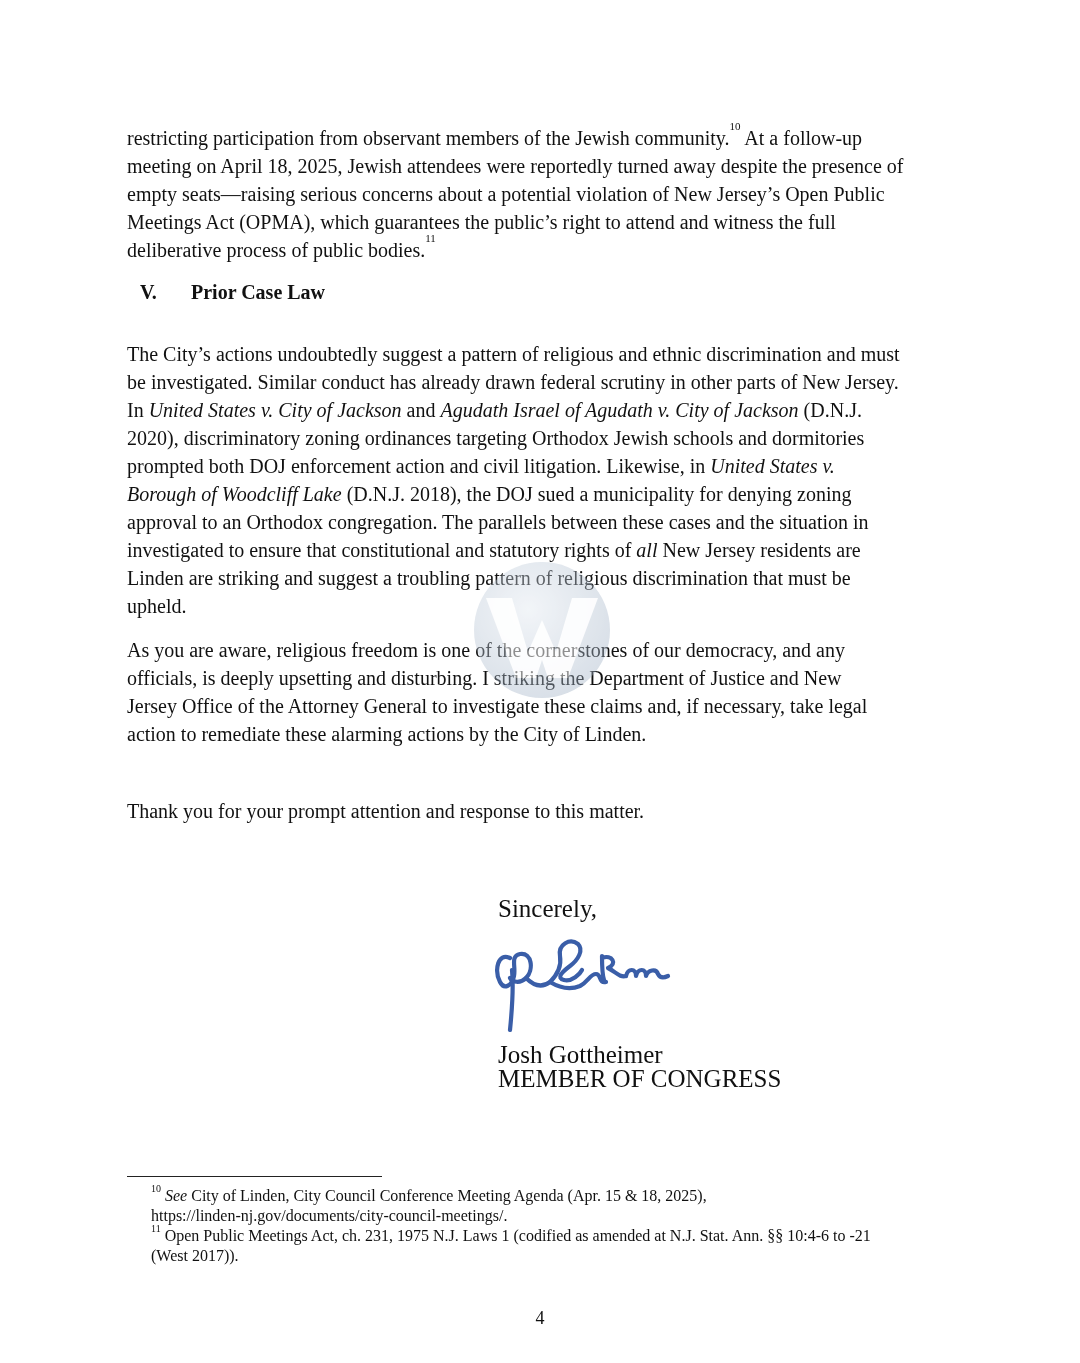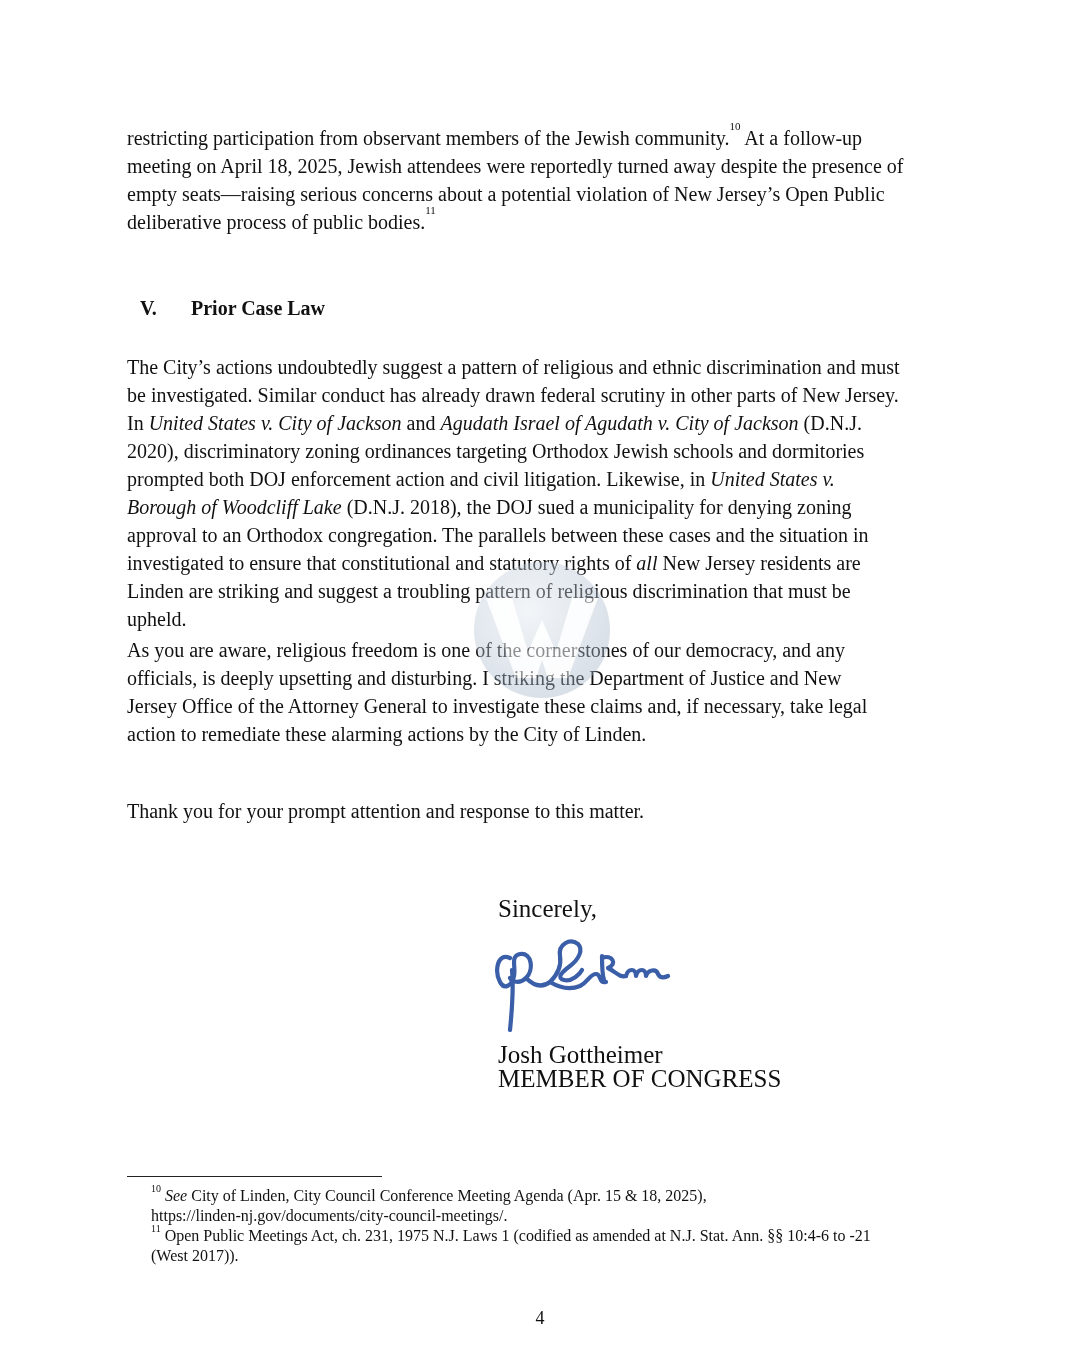--- a/index.html
+++ b/index.html
@@ -5,49 +5,50 @@
     html, body { margin: 0; padding: 0; background: #ffffff; }
     body {
       width: 1080px; height: 1363px; position: relative; overflow: hidden;
       font-family: "Liberation Serif", "DejaVu Serif", serif;
       color: #111111;
     }
     .page { position: absolute; left: 0; top: 0; width: 1080px; height: 1363px; background: #fff; }
     .para { position: absolute; left: 127px; width: 840px; font-size: 20px; line-height: 28px; white-space: nowrap; }
     .line { display: block; height: 28px; }
     .fn-ref { font-size: 11px; vertical-align: top; position: relative; top: -3px; line-height: 1; }
-    .heading { position: absolute; left: 140px; top: 294px; font-size: 20px; line-height: 28px; font-weight: bold; white-space: nowrap; }
+    .heading { position: absolute; left: 140px; top: 278px; font-size: 20px; line-height: 28px; font-weight: bold; white-space: nowrap; }
     .heading .num { display: inline-block; width: 51px; }
     .sig-block { position: absolute; left: 498px; font-size: 25px; line-height: 24px; white-space: nowrap; }
     .signature { position: absolute; left: 490px; top: 930px; width: 185px; height: 105px; }
     .fn-rule { position: absolute; left: 127px; top: 1176px; width: 255px; height: 1px; background: #222; }
     .footnotes { position: absolute; left: 127px; top: 1186px; width: 820px; font-size: 16px; line-height: 20px; white-space: nowrap; }
     .footnotes .line { height: 20px; margin-left: 24px; }
     .fn-num { font-size: 10px; vertical-align: top; position: relative; top: -2px; line-height: 1; }
     .page-number { position: absolute; left: 0; width: 1080px; top: 1306px; text-align: center; font-size: 18px; line-height: 24px; }
     .watermark { position: absolute; left: 472px; top: 560px; width: 140px; height: 140px; opacity: 0.55; pointer-events: none; }
     i { font-style: italic; }
   </style>
 </head>
 <body>
 
 <div class="page">
 
   <div class="para" style="top:124px;">
       <span class="line">restricting participation from observant members of the Jewish community.<sup class="fn-ref">10</sup> At a follow-up</span>
       <span class="line">meeting on April 18, 2025, Jewish attendees were reportedly turned away despite the presence of</span>
       <span class="line">empty seats—raising serious concerns about a potential violation of New Jersey’s Open Public</span>
+      <span class="line">Meetings Act (OPMA), which guarantees the public’s right to attend and witness the full</span>
       <span class="line">deliberative process of public bodies.<sup class="fn-ref">11</sup></span>
     </div>
 
   <div class="heading">
     <span class="num">V.</span><span>Prior Case Law</span>
   </div>
 
-  <div class="para" style="top:353px;">
+  <div class="para" style="top:340px;">
       <span class="line">The City’s actions undoubtedly suggest a pattern of religious and ethnic discrimination and must</span>
       <span class="line">be investigated. Similar conduct has already drawn federal scrutiny in other parts of New Jersey.</span>
       <span class="line">In <i>United States v. City of Jackson</i> and <i>Agudath Israel of Agudath v. City of Jackson</i> (D.N.J.</span>
       <span class="line">2020), discriminatory zoning ordinances targeting Orthodox Jewish schools and dormitories</span>
       <span class="line">prompted both DOJ enforcement action and civil litigation. Likewise, in <i>United States v.</i></span>
       <span class="line"><i>Borough of Woodcliff Lake</i> (D.N.J. 2018), the DOJ sued a municipality for denying zoning</span>
       <span class="line">approval to an Orthodox congregation. The parallels between these cases and the situation in</span>
       <span class="line">investigated to ensure that constitutional and statutory rights of <i>all</i> New Jersey residents are</span>
       <span class="line">Linden are striking and suggest a troubling pattern of religious discrimination that must be</span>
       <span class="line">upheld.</span>

